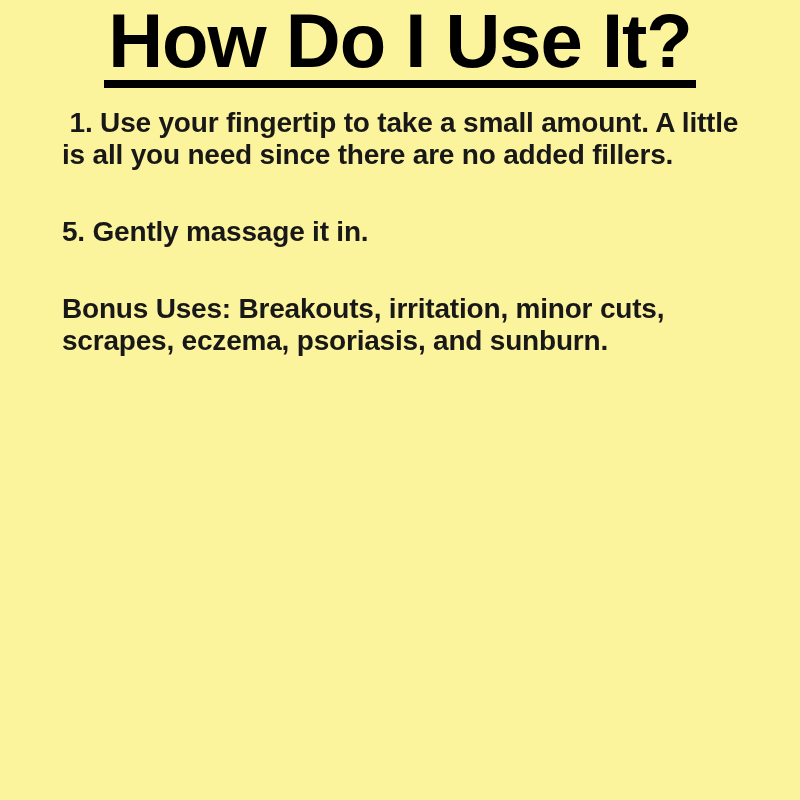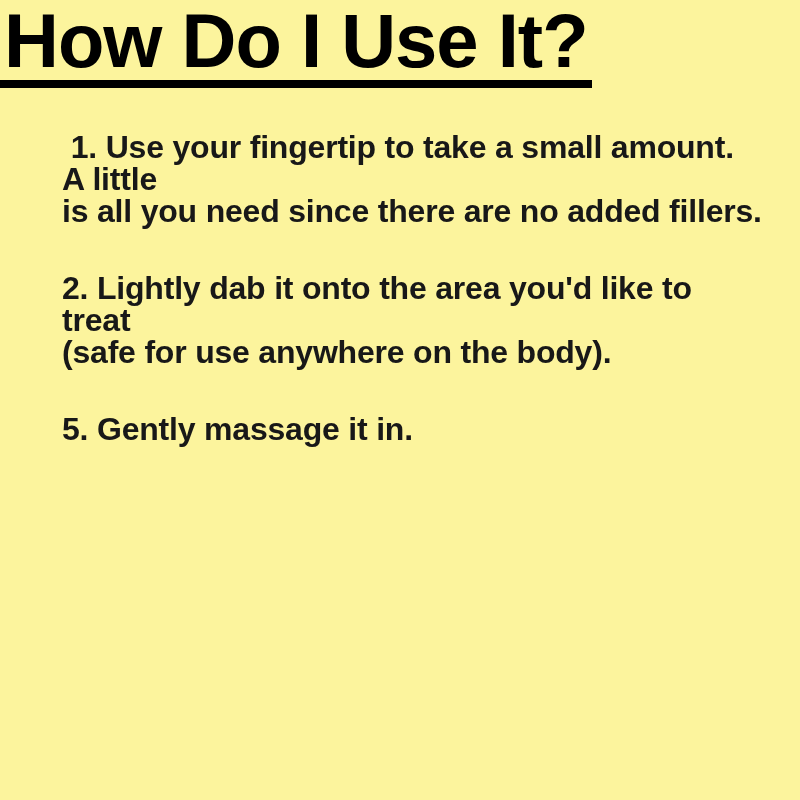--- a/index.html
+++ b/index.html
@@ -8,63 +8,62 @@
     --title:#000000;
   }
   *{margin:0;padding:0;box-sizing:border-box;}
   html,body{width:800px;height:800px;overflow:hidden;}
   body{
     background:var(--background);
     font-family:"Liberation Sans","DejaVu Sans",sans-serif;
     position:relative;
   }
   .page{position:absolute;inset:0;}
-  .title-wrap{position:absolute;top:0;left:0;width:800px;}
+  .title-wrap{position:absolute;top:0;left:0;width:800px;text-align:center;}
   .page-title{
     display:inline-block;
     font-size:76px;
     font-weight:bold;
     letter-spacing:-1px;
     line-height:78px;
     color:var(--title);
     border-bottom:8px solid var(--title);
     padding:2px 4px 0 4px;
     white-space:nowrap;
   }
   .instructions{
     position:absolute;
     top:107px;left:62px;width:700px;
     color:var(--text);
   }
   .instructions p{
-    font-size:32px;
+    font-size:28px;
     font-weight:bold;
     line-height:32px;
     letter-spacing:-0.2px;
     white-space:pre-line;
     margin-bottom:45px;
-    margin-top:24px;
   }
   .product-area{position:absolute;left:0;top:490px;width:800px;height:310px;}
 </style>
 </head>
 <body>
 
 <div class="page">
 
   <div class="title-wrap">
     <h1 class="page-title">How Do I Use It?</h1>
   </div>
 
   <div class="instructions">
     <p>&nbsp;1. Use your fingertip to take a small amount. A little
 is all you need since there are no added fillers.</p>
-    <p>2. Lightly dab it onto the area you'd like to treat
-(safe for use anywhere on the body).</p>
     <p>5. Gently massage it in.</p>
+    <p>Bonus Uses: Breakouts, irritation, minor cuts,
+scrapes, eczema, psoriasis, and sunburn.</p>
   </div>
 
   <div class="product-area">
 
     
     
 
     
     
 

